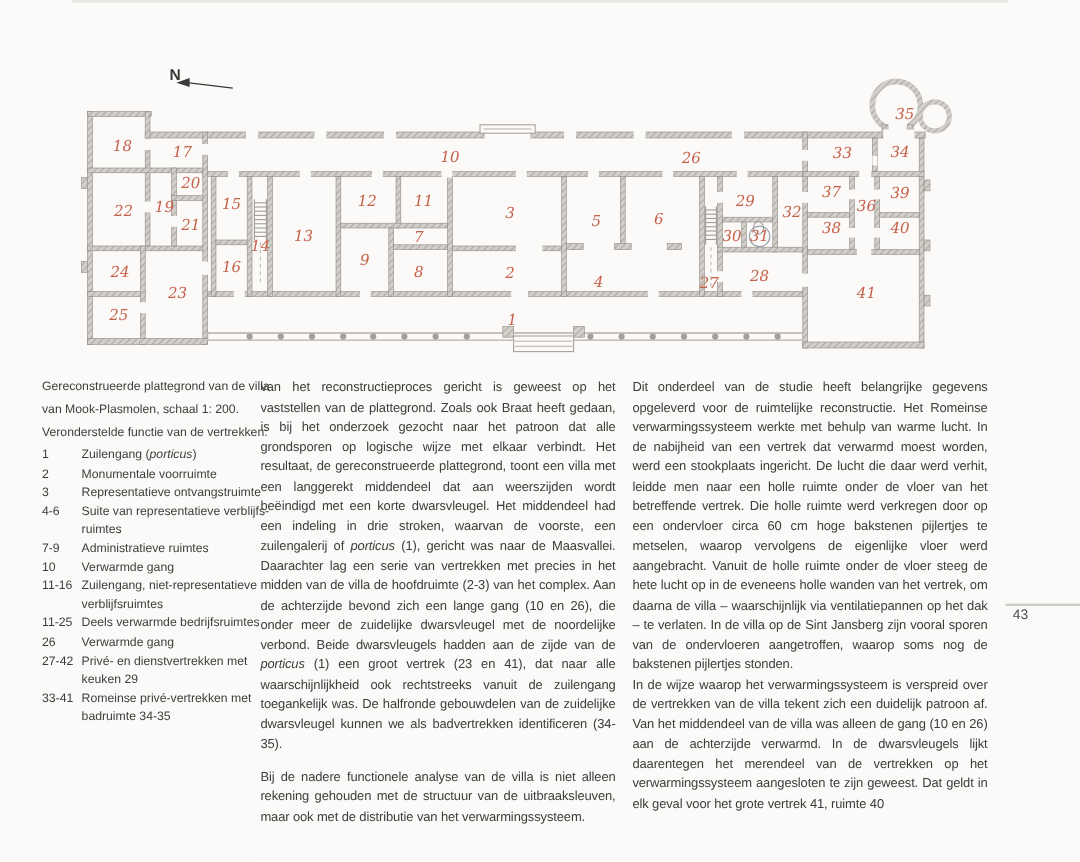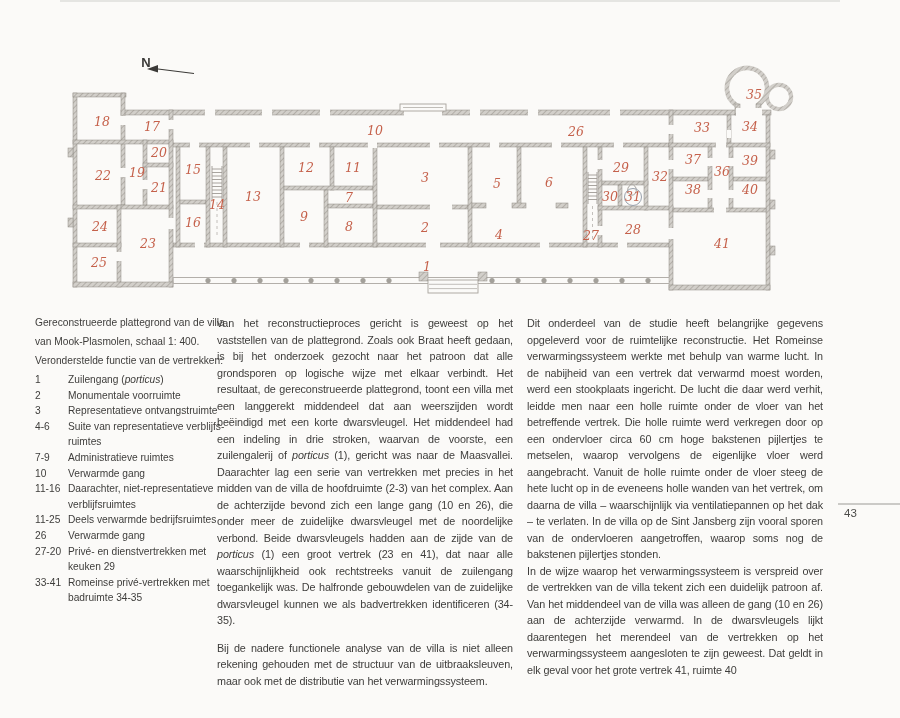--- a/index.html
+++ b/index.html
@@ -274,21 +274,21 @@
         <text x="693" y="164" text-anchor="middle">37</text>
         <text x="693" y="194" text-anchor="middle">38</text>
         <text x="750" y="165" text-anchor="middle">39</text>
         <text x="750" y="194" text-anchor="middle">40</text>
         <text x="722" y="248" text-anchor="middle">41</text>
       </g>
   </svg>
 
   <div class="caption-block">
       <div><span>Gereconstrueerde plattegrond van de villa</span></div>
-      <div><span>van Mook-Plasmolen, schaal 1: 400.</span></div>
+      <div><span>van Mook-Plasmolen, schaal 1: 200.</span></div>
       <div><span>Veronderstelde functie van de vertrekken:</span></div>
     </div>
   <div class="legend">
       <div class="legend-row">
         <span class="legend-num">1</span>
         <span class="legend-text"><span>Zuilengang (</span><em>porticus</em><span>)</span></span>
       </div>
       <div class="legend-row">
         <span class="legend-num">2</span>
         <span class="legend-text"><span>Monumentale voorruimte</span></span>
@@ -304,32 +304,32 @@
       <div class="legend-row">
         <span class="legend-num">7-9</span>
         <span class="legend-text"><span>Administratieve ruimtes</span></span>
       </div>
       <div class="legend-row">
         <span class="legend-num">10</span>
         <span class="legend-text"><span>Verwarmde gang</span></span>
       </div>
       <div class="legend-row">
         <span class="legend-num">11-16</span>
-        <span class="legend-text"><span>Daarachter, niet-representatieve</span><br><span>verblijfsruimtes</span></span>
+        <span class="legend-text"><span>Zuilengang, niet-representatieve</span><br><span>verblijfsruimtes</span></span>
       </div>
       <div class="legend-row">
         <span class="legend-num">11-25</span>
         <span class="legend-text"><span>Deels verwarmde bedrijfsruimtes</span></span>
       </div>
       <div class="legend-row">
         <span class="legend-num">26</span>
         <span class="legend-text"><span>Verwarmde gang</span></span>
       </div>
       <div class="legend-row">
-        <span class="legend-num">27-20</span>
+        <span class="legend-num">27-42</span>
         <span class="legend-text"><span>Privé- en dienstvertrekken met</span><br><span>keuken 29</span></span>
       </div>
       <div class="legend-row">
         <span class="legend-num">33-41</span>
         <span class="legend-text"><span>Romeinse privé-vertrekken met</span><br><span>badruimte 34-35</span></span>
       </div>
     </div>
 
   <div class="body-col col-mid">
       <p><span>van het reconstructieproces gericht is geweest op het vaststellen van de plattegrond. Zoals ook Braat heeft gedaan, is bij het onderzoek gezocht naar het patroon dat alle grondsporen op logische wijze met elkaar verbindt. Het resultaat, de gereconstrueerde plattegrond, toont een villa met een langgerekt middendeel dat aan weerszijden wordt beëindigd met een korte dwarsvleugel. Het middendeel had een indeling in drie stroken, waarvan de voorste, een zuilengalerij of </span><em>porticus</em><span> (1), gericht was naar de Maasvallei. Daarachter lag een serie van vertrekken met precies in het midden van de villa de hoofdruimte (2-3) van het complex. Aan de achterzijde bevond zich een lange gang (10 en 26), die onder meer de zuidelijke dwarsvleugel met de noordelijke verbond. Beide dwarsvleugels hadden aan de zijde van de </span><em>porticus</em><span> (1) een groot vertrek (23 en 41), dat naar alle waarschijnlijkheid ook rechtstreeks vanuit de zuilengang toegankelijk was. De halfronde gebouwdelen van de zuidelijke dwarsvleugel kunnen we als badvertrekken identificeren (34-35).</span></p>

